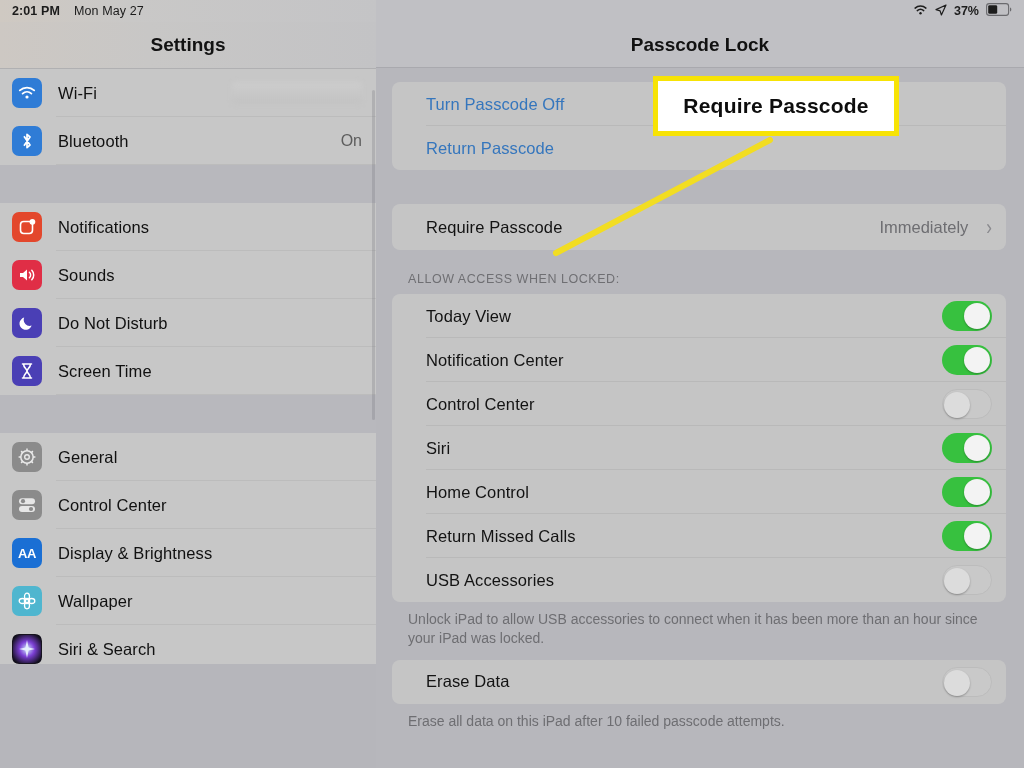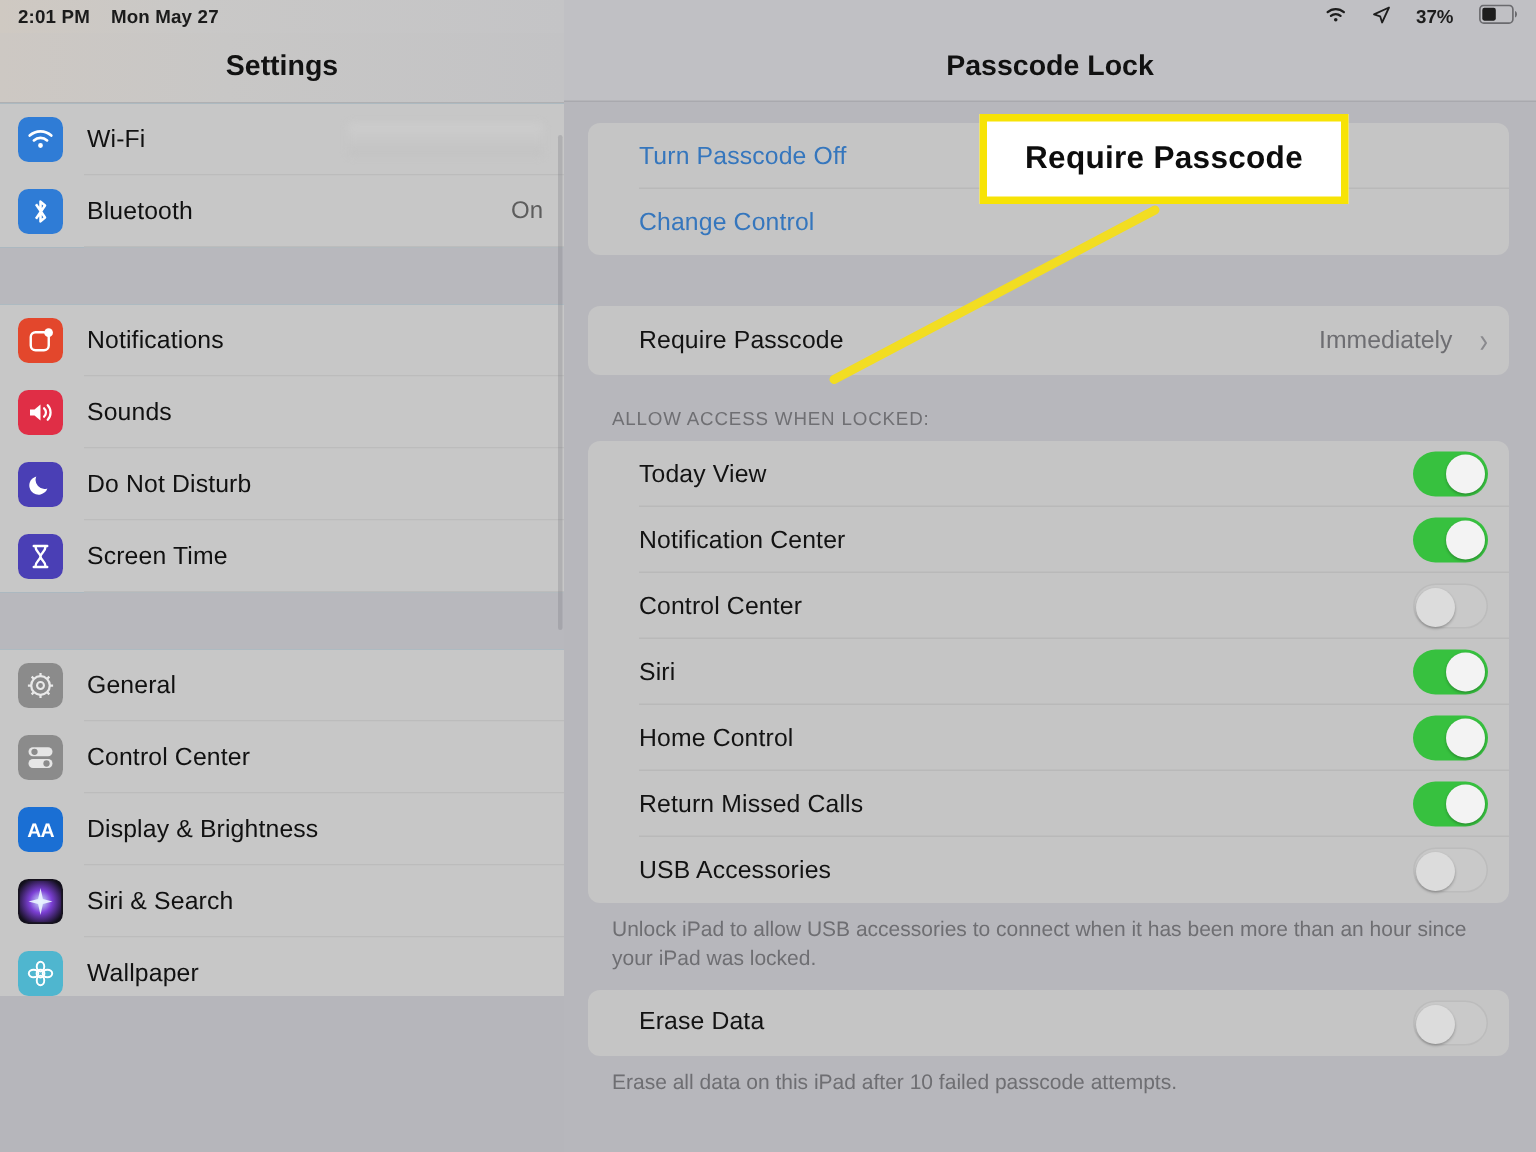--- a/index.html
+++ b/index.html
@@ -30,21 +30,21 @@
     align-items: center;
     padding-left: 12px;
     background: linear-gradient(90deg,#cfc9c2 0%, #c9c8c7 35%, #c4c4c6 100%);
     font-size: 12.5px;
     font-weight: bold;
     color: #1b1b1b;
     gap: 14px;
     letter-spacing: .1px;
   }
   #statusbar .sb-time { font-weight: bold; }
-  #statusbar .sb-date { font-weight: bold; }
+  #statusbar .sb-date { font-weight: normal; }
 
   #sidebar-title {
     height: 46px;
     display: flex;
     align-items: center;
     justify-content: center;
     font-size: 19px;
     font-weight: bold;
     color: #121212;
     background: linear-gradient(90deg,#cdc8c3 0%, #c8c7c6 40%, #c3c3c5 100%);
@@ -127,21 +127,21 @@
     height: 768px;
     background: #b7b7bc;
     overflow: hidden;
   }
   #detail-statusbar {
     height: 22px;
     display: flex;
     align-items: center;
     justify-content: flex-end;
     padding-right: 12px;
-    gap: 17px;
+    gap: 7px;
     background: #c0c0c4;
     font-size: 12.5px;
     font-weight: bold;
     color: #1d1d1d;
   }
   #detail-title {
     height: 46px;
     display: flex; align-items: center; justify-content: center;
     font-size: 19px; font-weight: bold; color: #111;
     background: #c0c0c4;
@@ -349,49 +349,49 @@
         </span>
         <span class="slabel">Control Center</span>
         <span class="sep"></span>
       </div>
       <div class="side-row">
         <span class="sicon ic-disp" style="font-size:13px;letter-spacing:-.5px;">AA</span>
         <span class="slabel">Display &amp; Brightness</span>
         <span class="sep"></span>
       </div>
       <div class="side-row">
+        <span class="sicon ic-wall">
+          <svg width="20" height="20" viewBox="0 0 20 20" aria-hidden="true">
+            <g stroke="#ffffff" stroke-width="1.3" fill="none">
+              <circle cx="10" cy="10" r="2.6"></circle>
+              <ellipse cx="10" cy="5.4" rx="2.5" ry="3.2"></ellipse>
+              <ellipse cx="10" cy="14.6" rx="2.5" ry="3.2"></ellipse>
+              <ellipse cx="5.4" cy="10" rx="3.2" ry="2.5"></ellipse>
+              <ellipse cx="14.6" cy="10" rx="3.2" ry="2.5"></ellipse>
+            </g>
+          </svg>
+        </span>
+        <span class="slabel">Wallpaper</span>
+        <span class="sep"></span>
+      </div>
+      <div class="side-row">
         <span class="sicon ic-siri">
           <svg width="28" height="28" viewBox="0 0 28 28" aria-hidden="true">
             <defs>
               <radialGradient id="sg" cx="50%" cy="50%" r="60%">
                 <stop offset="0%" stop-color="#cfe8ff"></stop>
                 <stop offset="45%" stop-color="#7b3fd4"></stop>
                 <stop offset="100%" stop-color="#12101c"></stop>
               </radialGradient>
             </defs>
             <rect width="28" height="28" fill="url(#sg)"></rect>
             <path d="M14 5l1.6 7.4L22 14l-6.4 1.6L14 23l-1.6-7.4L6 14l6.4-1.6z" fill="#eaf4ff" opacity=".9"></path>
           </svg>
         </span>
         <span class="slabel">Siri &amp; Search</span>
-        <span class="sep"></span>
-      </div>
-      <div class="side-row">
-        <span class="sicon ic-wall">
-          <svg width="20" height="20" viewBox="0 0 20 20" aria-hidden="true">
-            <g stroke="#ffffff" stroke-width="1.3" fill="none">
-              <circle cx="10" cy="10" r="2.6"></circle>
-              <ellipse cx="10" cy="5.4" rx="2.5" ry="3.2"></ellipse>
-              <ellipse cx="10" cy="14.6" rx="2.5" ry="3.2"></ellipse>
-              <ellipse cx="5.4" cy="10" rx="3.2" ry="2.5"></ellipse>
-              <ellipse cx="14.6" cy="10" rx="3.2" ry="2.5"></ellipse>
-            </g>
-          </svg>
-        </span>
-        <span class="slabel">Wallpaper</span>
         <span class="sep"></span>
       </div>
       <div class="side-row selected">
         <span class="sicon ic-pass">
           <svg width="16" height="18" viewBox="0 0 16 18" aria-hidden="true">
             <path d="M4.6 7.6V5.6a3.4 3.4 0 016.8 0v2" stroke="#fff" stroke-width="1.6" fill="none"></path>
             <rect x="3.2" y="7.4" width="9.6" height="7.6" rx="1.8" fill="#fff"></rect>
           </svg>
         </span>
         <span class="slabel">Passcode</span>
@@ -441,21 +441,21 @@
     <div id="detail-title">Passcode Lock</div>
 
     <div id="detail-body">
 
       <div class="card">
         <div class="crow">
           <span class="clabel link">Turn Passcode Off</span>
           <span class="csep"></span>
         </div>
         <div class="crow">
-          <span class="clabel link">Change Control</span>
+          <span class="clabel link">Return Passcode</span>
 
         </div>
       </div>
 
       <div class="gap-lg"></div>
 
       <div class="card">
         <div class="crow" style="height:46px">
           <span class="clabel">Require Passcode</span>
           <span class="cvalue">Immediately</span>

